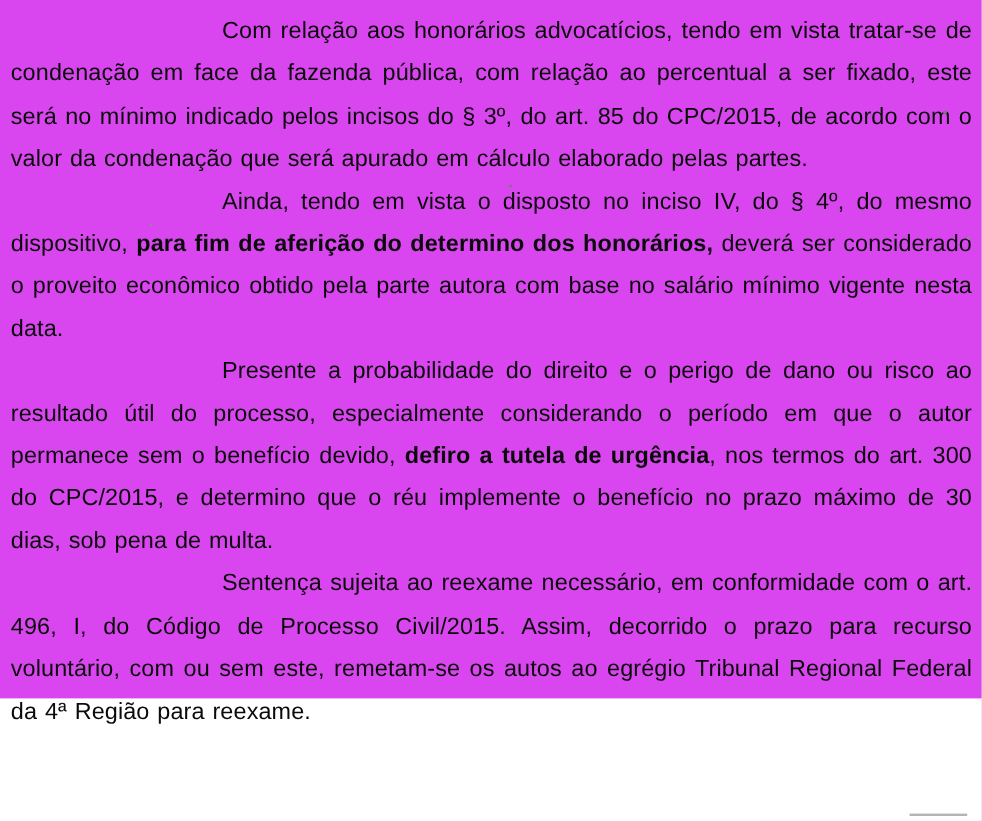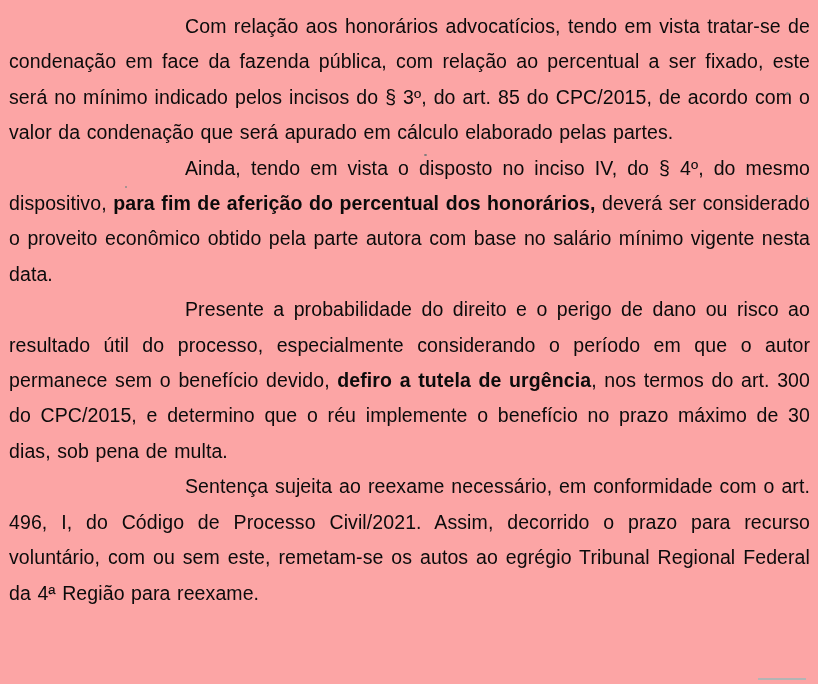--- a/index.html
+++ b/index.html
@@ -9,22 +9,22 @@
   }
   body {
     width: 818px;
     height: 684px;
     overflow: hidden;
     position: relative;
   }
   .page {
     position: relative;
     width: 818px;
-    height: 684px;
-    background: #fca5a5;
+    height: 582px;
+    background: #d946ef;
   }
   .doc {
     box-sizing: border-box;
     width: 818px;
     padding: 9px 8px 0 9px;
     font-family: "Liberation Sans", "DejaVu Sans", sans-serif;
     font-size: 19.5px;
     line-height: 35.4px;
     color: #0b0b0b;
     text-align: justify;
@@ -48,22 +48,22 @@
   .s3 { left: 125px; top: 186px; width: 2px;  height: 2px; background: #8d8d8d; }
   .s4 { left: 806px; top: 197px; width: 2px;  height: 3px; background: #8d8d8d; }
   .s5 { left: 758px; top: 678px; width: 48px; height: 2px; border-radius: 0; background: #b4b4b4; }
 </style>
 </head>
 <body>
 
 <main class="page">
   <article class="doc" id="doc" style="color: rgb(11, 11, 11);">
       <p class="para"><span class="run">Com relação aos honorários advocatícios, tendo em vista tratar-se de condenação em face da fazenda pública, com relação ao percentual a ser fixado, este será no mínimo indicado pelos incisos do § 3º, do art. 85 do CPC/2015, de acordo com o valor da condenação que será apurado em cálculo elaborado pelas partes.</span></p>
-      <p class="para"><span class="run">Ainda, tendo em vista o disposto no inciso IV, do § 4º, do mesmo dispositivo, </span><span class="run bold">para fim de aferição do percentual dos honorários,</span><span class="run"> deverá ser considerado o proveito econômico obtido pela parte autora com base no salário mínimo vigente nesta data.</span></p>
+      <p class="para"><span class="run">Ainda, tendo em vista o disposto no inciso IV, do § 4º, do mesmo dispositivo, </span><span class="run bold">para fim de aferição do determino dos honorários,</span><span class="run"> deverá ser considerado o proveito econômico obtido pela parte autora com base no salário mínimo vigente nesta data.</span></p>
       <p class="para"><span class="run">Presente a probabilidade do direito e o perigo de dano ou risco ao resultado útil do processo, especialmente considerando o período em que o autor permanece sem o benefício devido, </span><span class="run bold">defiro a tutela de urgência</span><span class="run">, nos termos do art. 300 do CPC/2015, e determino que o réu implemente o benefício no prazo máximo de 30 dias, sob pena de multa.</span></p>
-      <p class="para"><span class="run">Sentença sujeita ao reexame necessário, em conformidade com o art. 496, I, do Código de Processo Civil/2021. Assim, decorrido o prazo para recurso voluntário, com ou sem este, remetam-se os autos ao egrégio Tribunal Regional Federal da 4ª Região para reexame.</span></p>
+      <p class="para"><span class="run">Sentença sujeita ao reexame necessário, em conformidade com o art. 496, I, do Código de Processo Civil/2015. Assim, decorrido o prazo para recurso voluntário, com ou sem este, remetam-se os autos ao egrégio Tribunal Regional Federal da 4ª Região para reexame.</span></p>
     </article>
   <div class="speck s1"></div>
   <div class="speck s2"></div>
   <div class="speck s3"></div>
   <div class="speck s4"></div>
   <div class="speck s5"></div>
 </main>
 
 </body></html>

